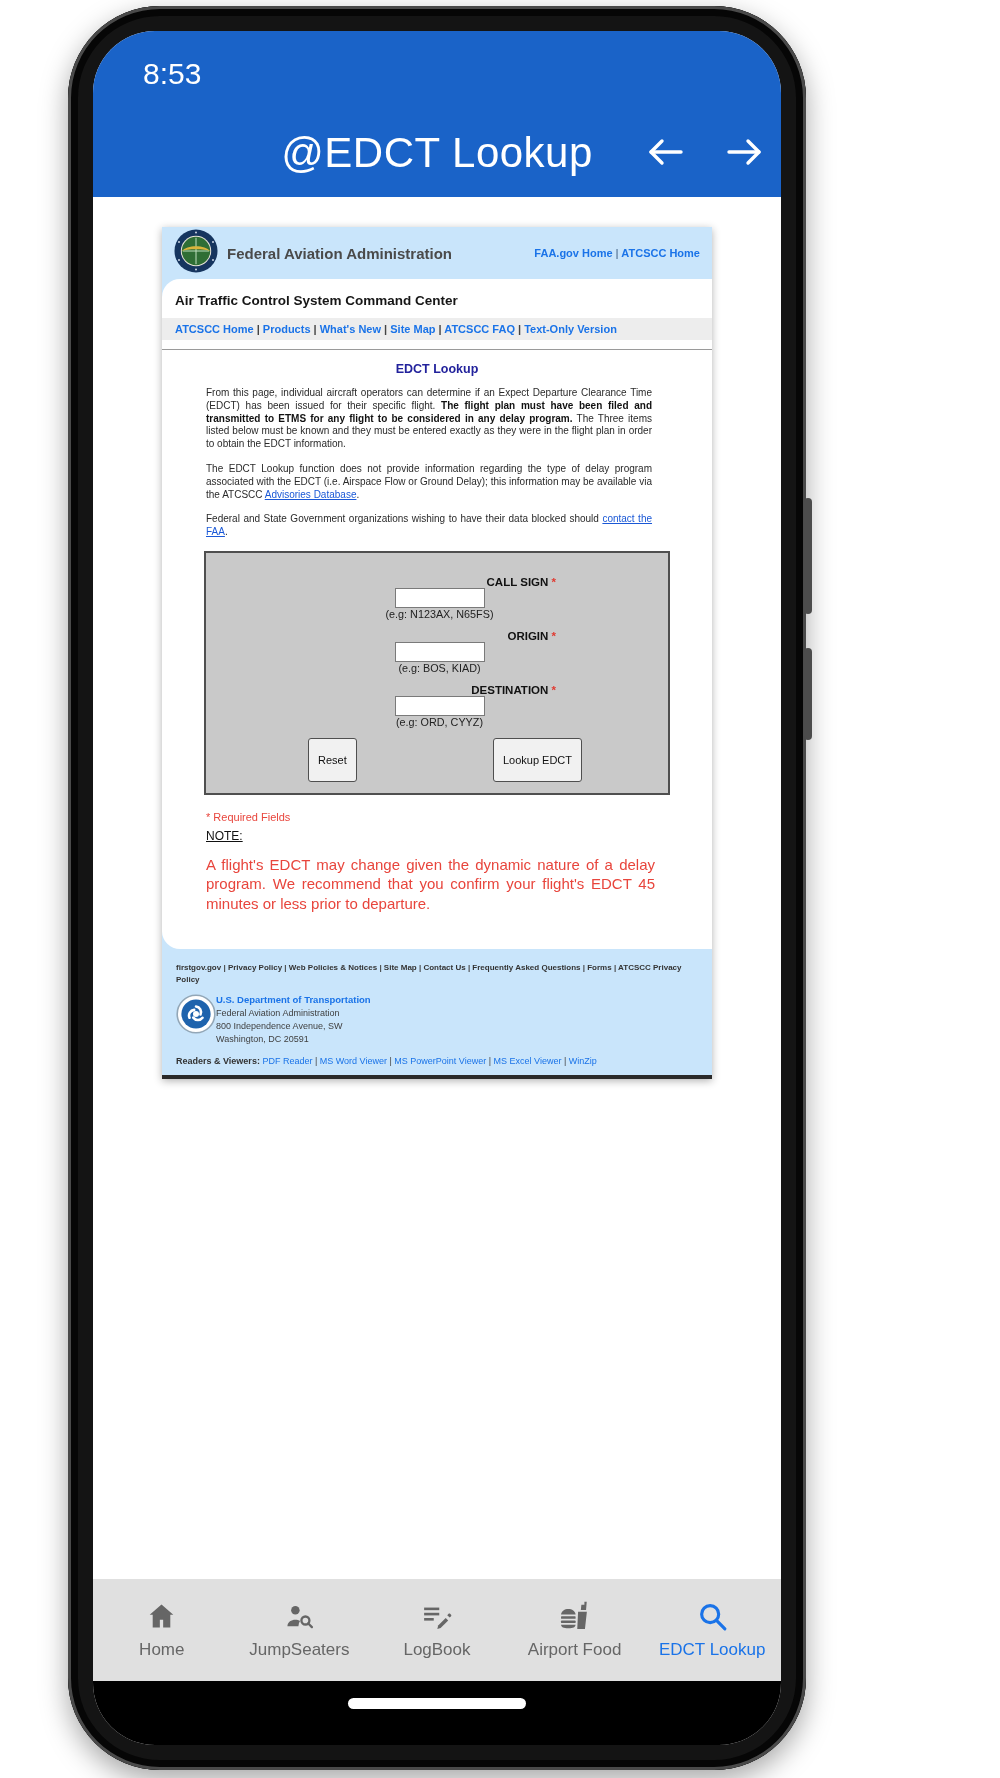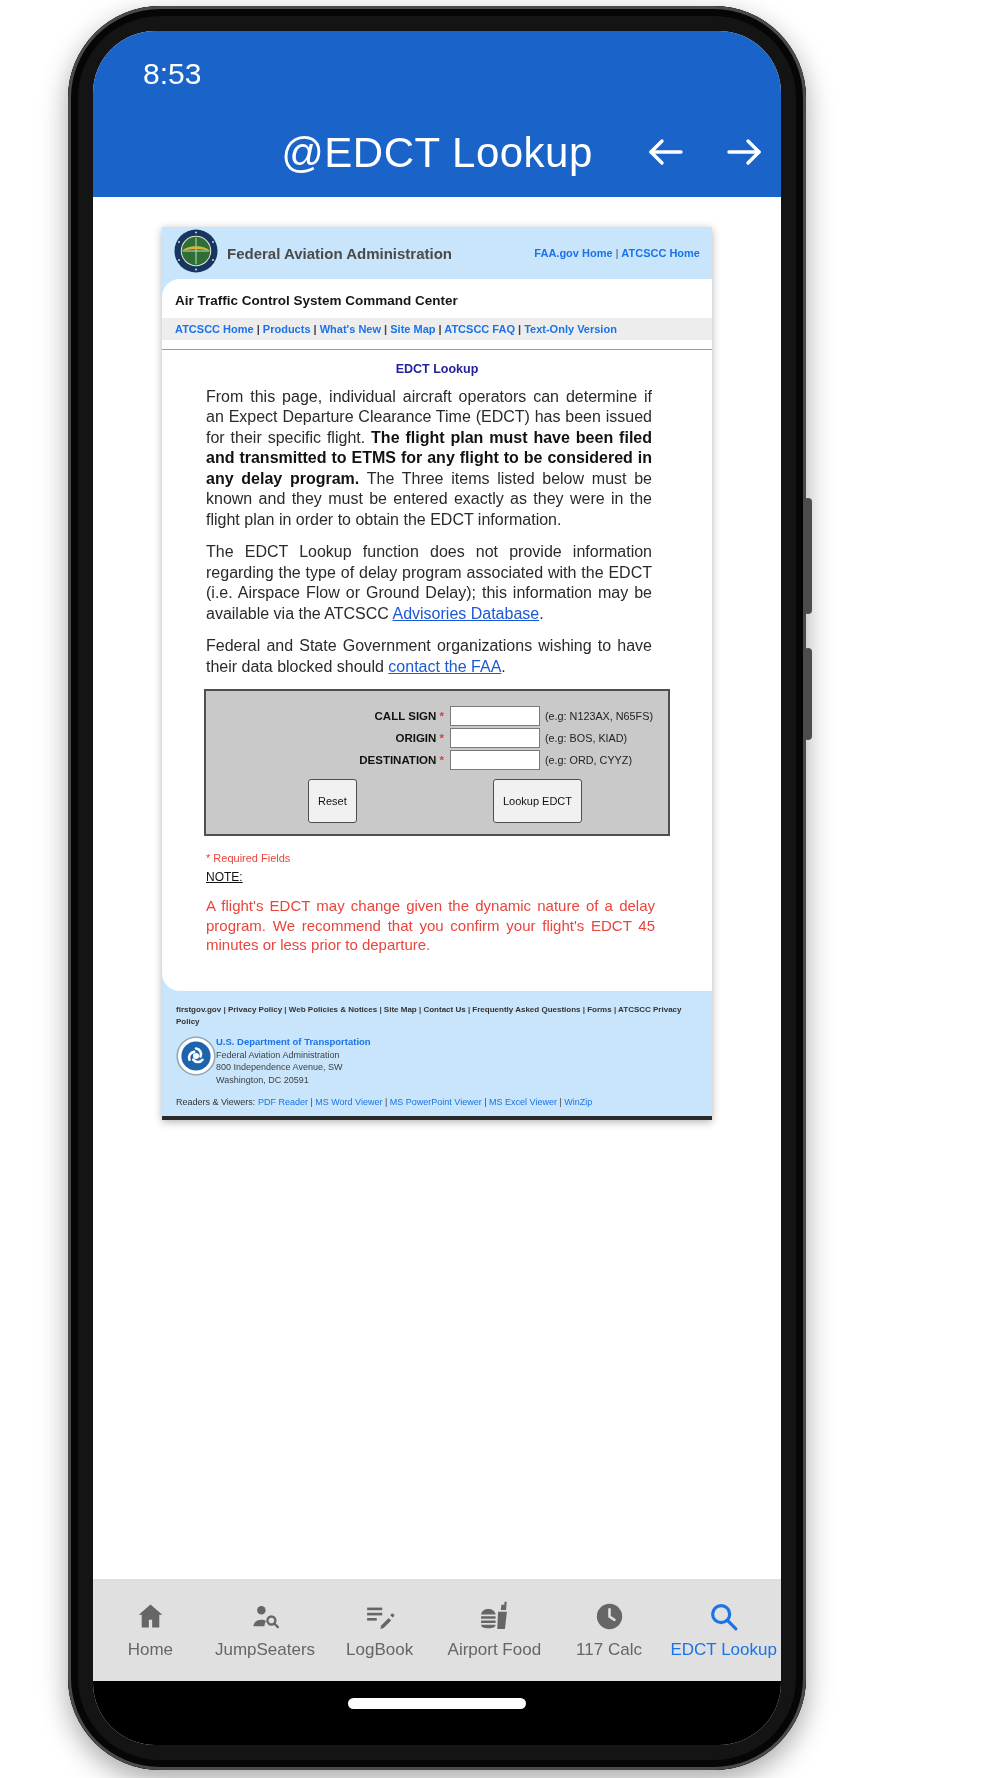--- a/index.html
+++ b/index.html
@@ -31,45 +31,45 @@
   .banner-links .sep{color:#6b89a8;white-space:pre;}
   .blnk{color:#1a73e8;cursor:pointer;}
 
   .card{background:#fff;border-radius:18px 0 0 18px;padding-bottom:20px;}
   .page-heading{font-size:13.5px;color:#161616;margin:0;padding:14px 13px 10px;font-weight:bold;}
   .sitenav{background:#ededed;padding:5px 13px;font-size:11px;font-weight:bold;}
   .sitenav .lnk{color:#1a73e8;cursor:pointer;}
   .sitenav .sep,.footer-links .sep,.readers .sep{color:#444;white-space:pre;}
   .rule{border:0;border-top:1px solid #9a9a9a;margin:9px 0 0;}
   .section-title{text-align:center;color:#22229c;font-size:12.5px;font-weight:bold;margin:12px 0 11px;}
-  .body-text{font-size:16px;color:#2a2a2a;text-align:justify;line-height:1.28;margin:0 60px 12px 44px;}
+  .body-text{font-size:10px;color:#2a2a2a;text-align:justify;line-height:1.28;margin:0 60px 12px 44px;}
   .body-text b{color:#111;}
   .inline-link{color:#1a58d6;text-decoration:underline;cursor:pointer;}
 
   .form-box{margin:0 42px;background:#c9c9c9;border:2px solid #4f4f4f;padding:13px 0 11px;}
-  .form-row{display:flex;align-items:center;margin:2px 0;}
+  .form-row{display:flex;align-items:center;margin:10px 0;flex-direction:column;}
   .f-label{width:238px;text-align:right;font-weight:bold;font-size:11.5px;color:#111;}
   .f-req{color:#e03a30;font-weight:bold;}
   .f-input{width:84px;height:18px;border:1px solid #7a7a7a;background:#fff;font-size:11px;margin-left:6px;padding:0 2px;}
   .f-hint{font-size:10.8px;color:#222;margin-left:5px;white-space:nowrap;}
   .btn-row{display:flex;justify-content:space-between;padding:0 86px 0 102px;margin-top:9px;}
   .form-btn{font-size:11px;padding:15px 9px;background:#f1f1f1;border:1.5px solid #4f4f4f;border-radius:3px;color:#111;font-family:inherit;cursor:pointer;}
 
   .required-note{color:#e8453c;font-size:11px;margin:16px 44px 6px;}
   .note-label{font-size:12px;color:#111;text-decoration:underline;margin:0 44px 12px;}
   .note-text{color:#e8453c;font-size:15px;text-align:justify;line-height:1.3;margin:0 57px 16px 44px;}
 
   .page-footer{padding-top:7px;border-bottom:4px solid #2a2a2a;}
   .footer-links{font-size:8px;font-weight:bold;color:#333;margin:6px 14px 8px;line-height:1.5;}
   .flnk{color:#333;cursor:pointer;}
   .dot-row{display:flex;margin:2px 14px 6px;align-items:flex-start;}
   .dot-title{font-size:9.5px;font-weight:bold;color:#1a73e8;margin-bottom:2px;cursor:pointer;}
   .addr{font-size:9px;color:#3f3f3f;line-height:1.4;}
   .readers{font-size:9px;margin:11px 14px 9px;color:#333;}
-  .readers-label{font-weight:normal;}
+  .readers-label{font-weight:bold;}
   .readers .lnk{color:#1a73e8;cursor:pointer;}
 
   
   .bottomnav{position:absolute;left:0;right:0;bottom:64px;height:102px;background:#e0e0e0;display:flex;align-items:stretch;}
   .nav-item{flex:1;display:flex;flex-direction:column;align-items:center;justify-content:center;gap:7px;color:#666;cursor:pointer;}
   .nav-item.active{color:#1a73e8;}
   .nav-icon{width:33px;height:33px;display:block;}
   .nav-icon svg{width:33px;height:33px;display:block;}
   .nav-label{font-size:17px;white-space:nowrap;}
 
@@ -238,29 +238,20 @@
             <svg viewBox="0 0 24 24" fill="currentColor">
               <path d="M14.6 8.5 14 21h5.6L21 8.5zM16.6 7.2l.4-3.7h2.2V1.2h1.7l-.5 6z"></path>
               <path d="M2.2 10.6c.3-2.6 2.6-4 5.3-4s5 1.4 5.3 4z"></path>
               <rect x="2.2" y="11.8" width="10.6" height="1.9" rx=".5"></rect>
               <rect x="2.2" y="14.9" width="10.6" height="1.9" rx=".5"></rect>
               <path d="M2.2 18h10.6c-.2 1.7-1.7 2.6-5.3 2.6S2.4 19.7 2.2 18z"></path>
             </svg>
           </span>
           <div class="nav-label">Airport Food</div>
         </div>
-        <div class="nav-item">
-          <span class="nav-icon">
-            <svg viewBox="0 0 24 24" fill="currentColor">
-              <circle cx="12" cy="12" r="9.2"></circle>
-              <path d="M12 6.8V12l3.6 2.4" fill="none" stroke="#e0e0e0" stroke-width="1.9" stroke-linecap="round"></path>
-            </svg>
-          </span>
-          <div class="nav-label">117 Calc</div>
-        </div>
         <div class="nav-item active">
           <span class="nav-icon">
             <svg viewBox="0 0 24 24" fill="none" stroke="currentColor" stroke-width="2.3">
               <circle cx="10.3" cy="10.3" r="6.2"></circle>
               <path d="M14.9 14.9 21 21" stroke-linecap="round"></path>
             </svg>
           </span>
           <div class="nav-label">EDCT Lookup</div>
         </div>
       </div>

